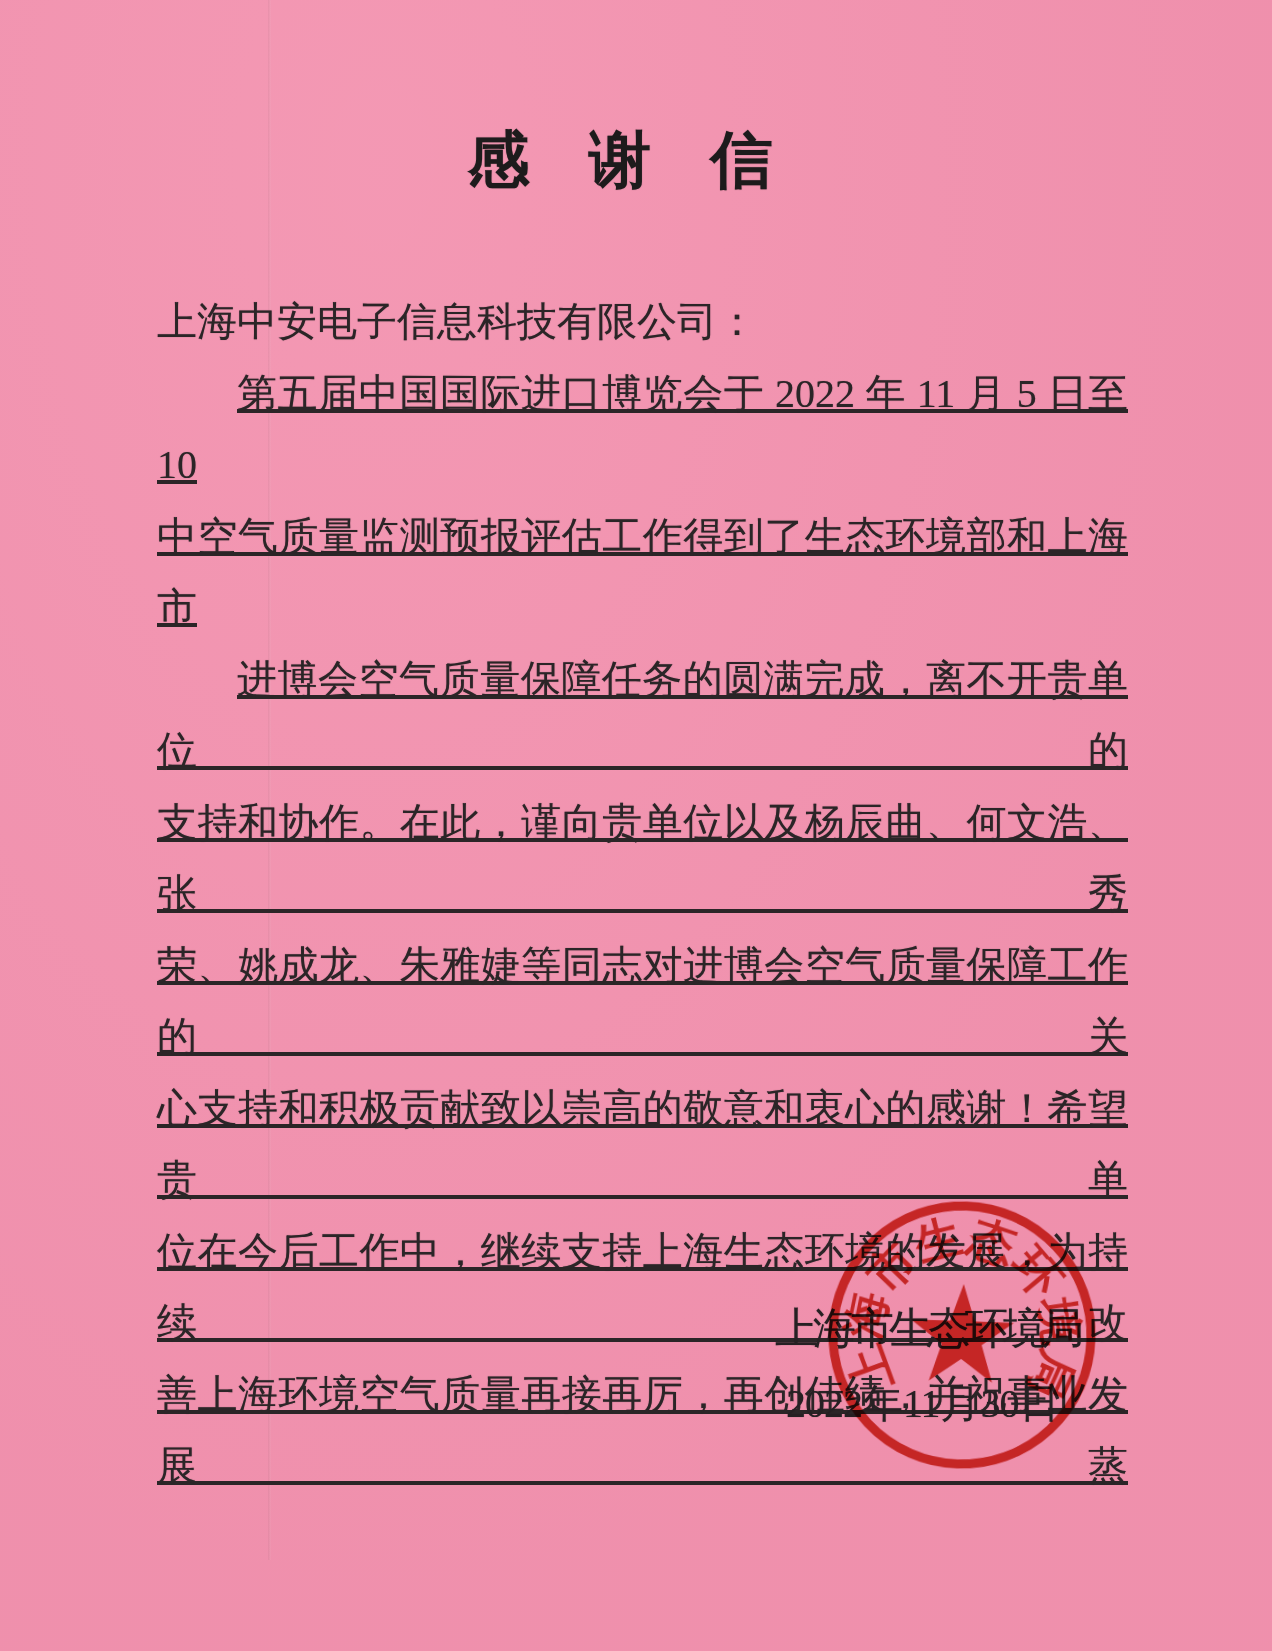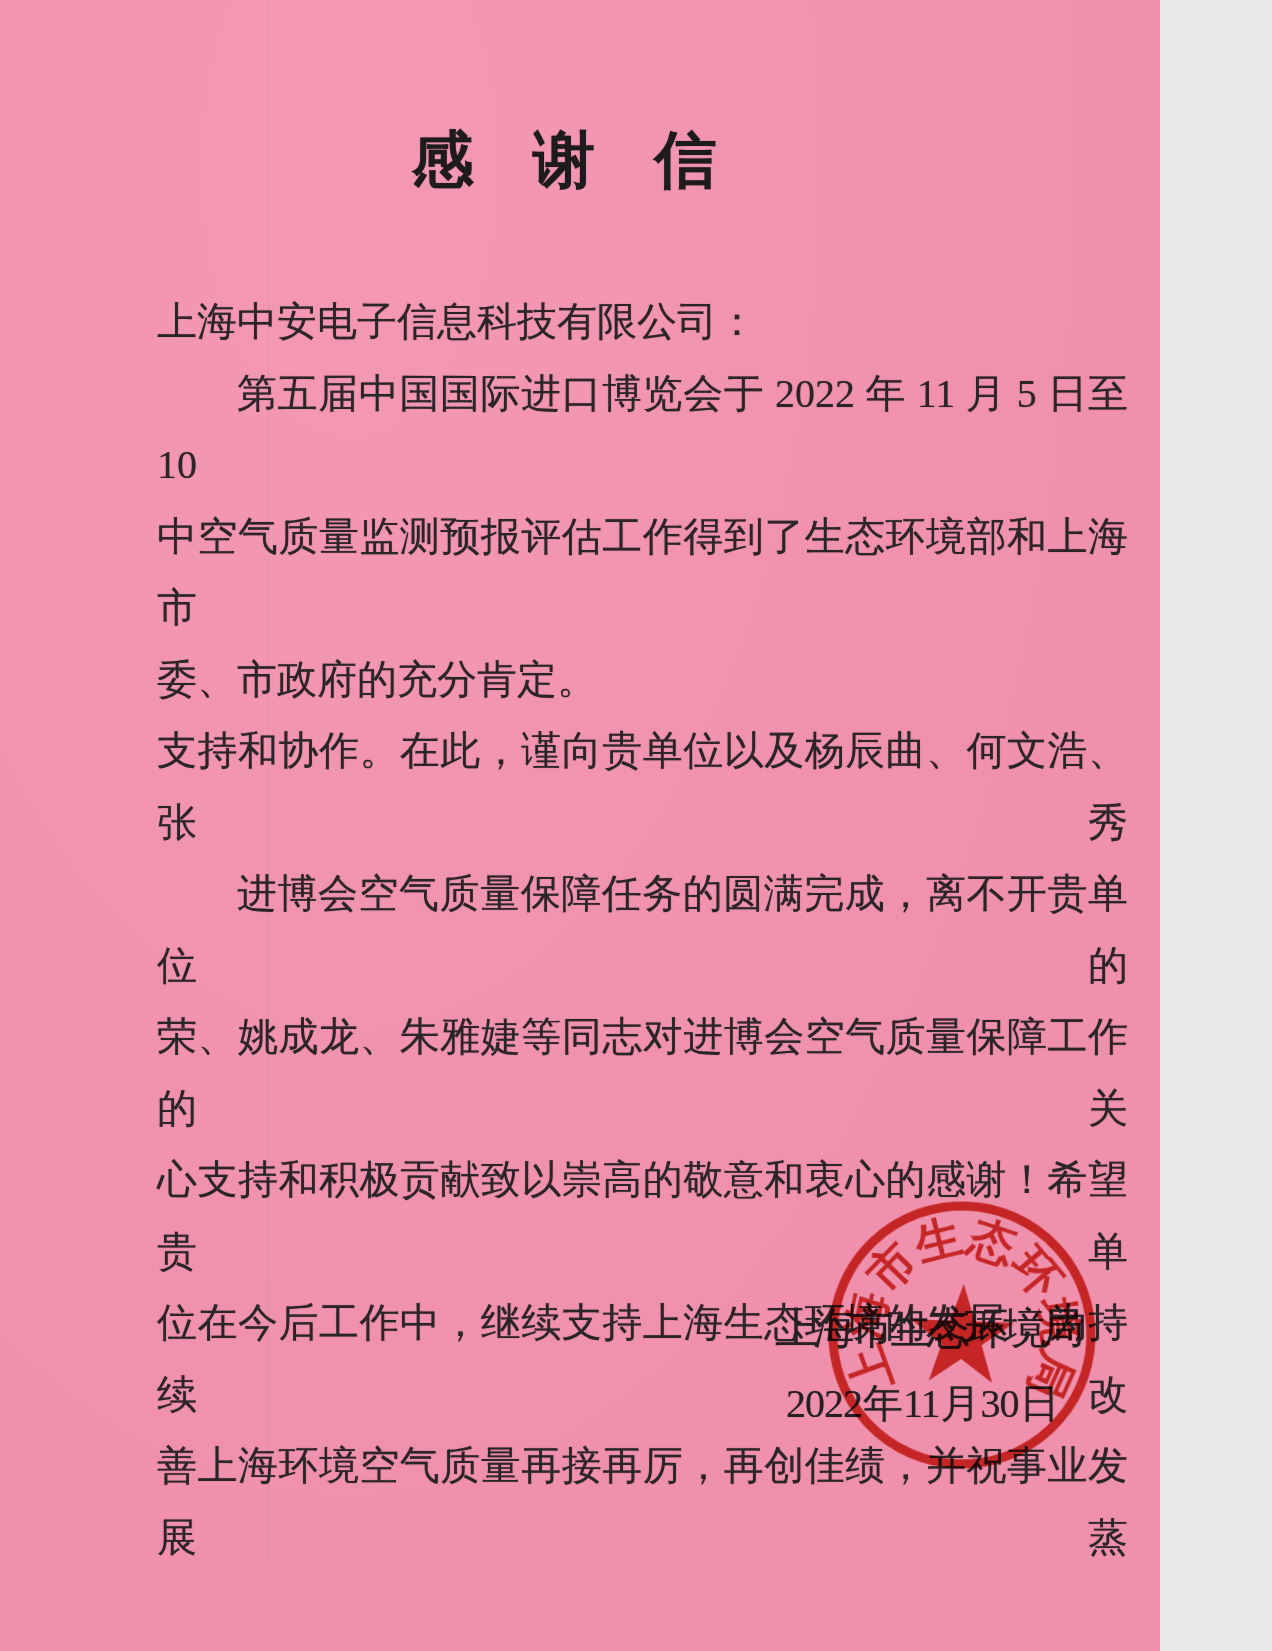--- a/index.html
+++ b/index.html
@@ -8,21 +8,21 @@
     --seal:#ce3226;
   }
   html,body{margin:0;padding:0;}
   body{
     width:1272px;height:1651px;
     font-family:"Liberation Serif","DejaVu Serif",serif;
     background:#e8e8e8;
   }
   .page{
     position:relative;
-    width:1160px;height:1651px;
+    width:1272px;height:1651px;
     overflow:hidden;
     background:
       radial-gradient(ellipse at 30% 10%, rgba(255,255,255,0.06), rgba(0,0,0,0.015) 70%),
       linear-gradient(180deg, var(--paper) 0%, var(--paper) 100%);
     background-color:var(--paper);
     color:var(--ink);
   }
   
   .crease{
     position:absolute;left:268px;top:0;width:3px;height:1560px;
@@ -41,20 +41,21 @@
     position:absolute;left:143px;top:286px;width:985px;
     font-size:40px;line-height:71.5px;
     text-shadow:0 0 1px rgba(40,34,38,.5);
   }
   .line{white-space:nowrap;margin-left:14px;}
   .line.justify{
     white-space:normal;
     text-align:justify;
     text-align-last:justify;
     text-justify:distribute;
+    text-decoration:underline;
   }
   .line.indent{ text-indent:80px; }
   .sig{
     position:absolute;left:775px;top:1300px;
     font-size:43px;letter-spacing:-5px;color:#262023;
     text-shadow:0 0 1px rgba(35,30,33,.5);
     white-space:nowrap;
   }
   .date{
     position:absolute;left:786px;top:1376px;
@@ -81,23 +82,22 @@
 <div class="page">
 
   <div class="crease"></div>
 
   <h1 class="title">感 谢 信</h1>
 
   <div class="body">
     <div class="line">上海中安电子信息科技有限公司：</div>
     <div class="line indent justify">第五届中国国际进口博览会于 2022 年 11 月 5 日至 10</div>
     <div class="line justify">中空气质量监测预报评估工作得到了生态环境部和上海市</div>
-    <div class="line">委、市政府的充分肯定。</div>
+    <div class="line indent justify">进博会空气质量保障任务的圆满完成，离不开贵单位的</div>
     <div class="line justify">支持和协作。在此，谨向贵单位以及杨辰曲、何文浩、张秀</div>
-    <div class="line indent justify">进博会空气质量保障任务的圆满完成，离不开贵单位的</div>
     <div class="line justify">荣、姚成龙、朱雅婕等同志对进博会空气质量保障工作的关</div>
     <div class="line justify">心支持和积极贡献致以崇高的敬意和衷心的感谢！希望贵单</div>
     <div class="line justify">位在今后工作中，继续支持上海生态环境的发展，为持续改</div>
     <div class="line justify">善上海环境空气质量再接再厉，再创佳绩，并祝事业发展蒸</div>
 
   </div>
 
   <div class="sig">上海市生态环境局</div>
   <div class="date">2022 年 11 月 30 日</div>
 

